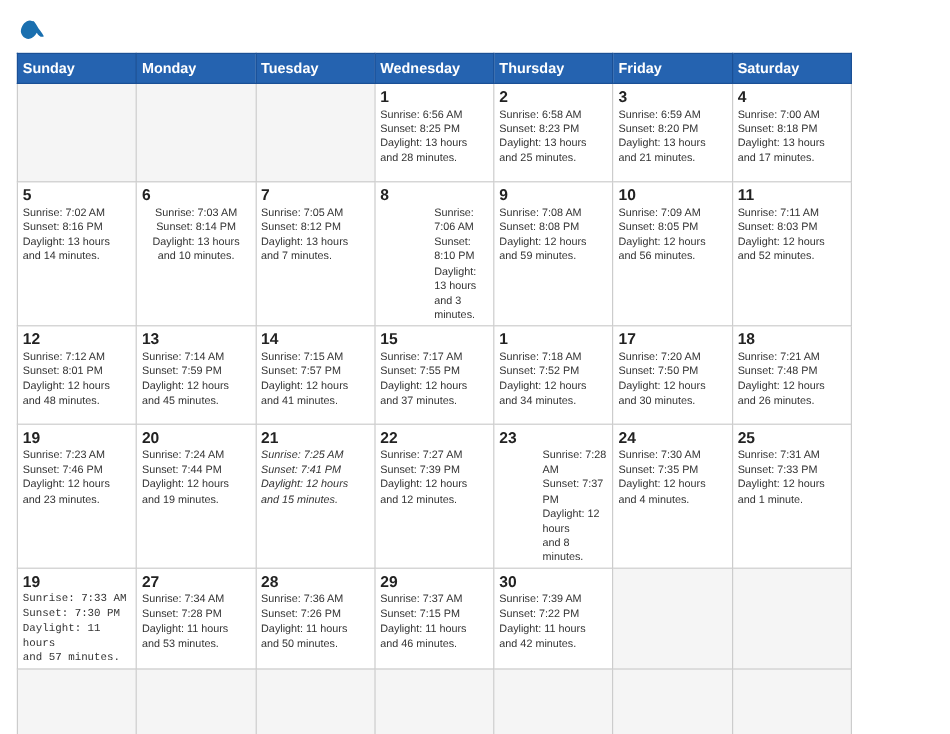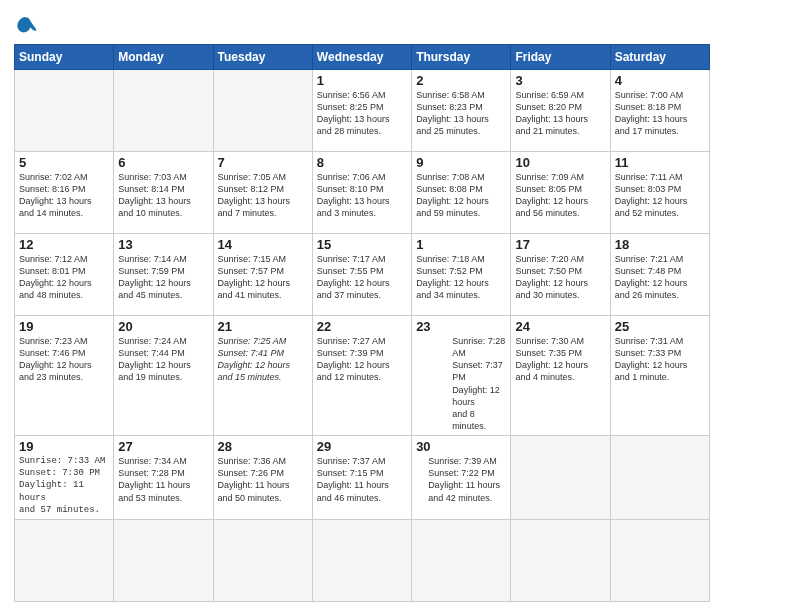--- a/index.html
+++ b/index.html
@@ -160,35 +160,35 @@
         <tr>
           <td>
             <span class="day-num">5</span>
             <div class="day-info" style="white-space: pre-line;">Sunrise: 7:02 AM
 Sunset: 8:16 PM
 Daylight: 13 hours
 and 14 minutes.</div>
           </td>
           <td>
             <span class="day-num">6</span>
-            <div class="day-info" style="white-space: pre-line;">Sunrise: 7:03 AM
+            <div class="day-info" style="white-space: pre-line; text-align: center;">Sunrise: 7:03 AM
 Sunset: 8:14 PM
 Daylight: 13 hours
 and 10 minutes.</div>
           </td>
           <td>
             <span class="day-num">7</span>
             <div class="day-info" style="white-space: pre-line;">Sunrise: 7:05 AM
 Sunset: 8:12 PM
 Daylight: 13 hours
 and 7 minutes.</div>
           </td>
           <td>
             <span class="day-num">8</span>
-            <div class="day-info" style="white-space: pre-line;">Sunrise: 7:06 AM
+            <div class="day-info" style="white-space: pre-line; margin-left: 45px;">Sunrise: 7:06 AM
 Sunset: 8:10 PM
 Daylight: 13 hours
 and 3 minutes.</div>
           </td>
           <td>
             <span class="day-num">9</span>
             <div class="day-info" style="white-space: pre-line;">Sunrise: 7:08 AM
 Sunset: 8:08 PM
 Daylight: 12 hours
 and 59 minutes.</div>
@@ -334,21 +334,21 @@
           </td>
           <td>
             <span class="day-num">29</span>
             <div class="day-info" style="white-space: pre-line;">Sunrise: 7:37 AM
 Sunset: 7:15 PM
 Daylight: 11 hours
 and 46 minutes.</div>
           </td>
           <td>
             <span class="day-num">30</span>
-            <div class="day-info" style="white-space: pre-line; margin-left: 12px;">Sunrise: 7:39 AM
+            <div class="day-info" style="white-space: pre-line;">Sunrise: 7:39 AM
 Sunset: 7:22 PM
 Daylight: 11 hours
 and 42 minutes.</div>
           </td>
           <td class="empty"></td>
           <td class="empty"></td>
         </tr>
         <tr>
           <td class="empty"></td>
           <td class="empty"></td>

